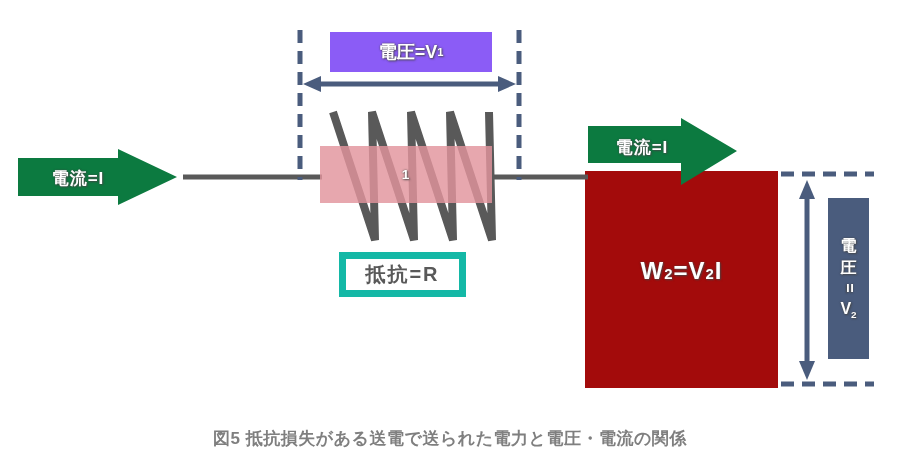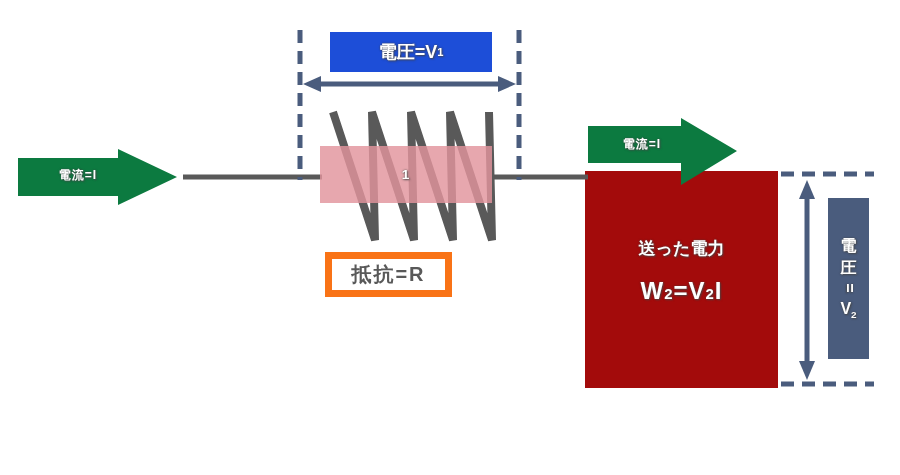--- a/index.html
+++ b/index.html
@@ -15,59 +15,58 @@
   .dash{stroke:#4a5c7d;stroke-width:5;stroke-dasharray:13 8;}
   .slate-line{stroke:#4a5c7d;stroke-width:5;}
   .slate-fill{fill:#4a5c7d;}
 
   .label-box{
     position:absolute;display:flex;align-items:center;justify-content:center;
     color:#ffffff;font-weight:bold;
   }
   .outlined{text-shadow:0 0 2px rgba(70,70,70,.9),1px 1px 2px rgba(70,70,70,.8);}
 
-  .v1-box{left:330px;top:32px;width:162px;height:40px;background:#1d4ed8;font-size:18px;}
+  .v1-box{left:330px;top:32px;width:162px;height:40px;background:#8b5cf6;font-size:18px;}
   .pink-box{
     left:320px;top:146px;width:172px;height:57px;
     background:rgba(226,148,156,.82);font-size:22px;letter-spacing:1px;
   }
   .res-box{
-    left:325px;top:252px;width:113px;height:31px;background:#ffffff;
-    border:7px solid #f97316;color:#595959;font-size:20px;letter-spacing:2px;
+    left:339px;top:252px;width:113px;height:31px;background:#ffffff;
+    border:7px solid #14b8a6;color:#595959;font-size:20px;letter-spacing:2px;
   }
   .red-box{
     left:585px;top:171px;width:193px;height:217px;background:#a30b0b;
     flex-direction:column;gap:17px;padding-bottom:18px;box-sizing:border-box;
     font-size:17px;
   }
   .red-box .formula{font-size:24px;letter-spacing:1px;}
   .v2-box{
     left:828px;top:198px;width:41px;height:161px;background:#4a5c7d;
     flex-direction:column;font-size:16px;line-height:1.35;
   }
   .v2-box .rot{display:inline-block;transform:rotate(90deg);line-height:1;margin:2px 0;}
   .arrow-label{
-    position:absolute;color:#ffffff;font-weight:bold;font-size:12px;
+    position:absolute;color:#ffffff;font-weight:bold;font-size:17px;
     text-align:center;letter-spacing:1px;
   }
   .arrow-label.left{left:30px;top:167px;width:96px;}
   .arrow-label.right{left:596px;top:136px;width:92px;}
   sub,.sub{font-size:.62em;}
   .caption{
     position:absolute;left:0;top:427px;width:900px;text-align:center;
     color:#7f7f7f;font-weight:bold;font-size:17px;letter-spacing:.5px;
   }
 </style>
 </head>
 <body>
 
 <div class="stage">
 
   <div class="label-box red-box z1 outlined">
-    <span>送った電力</span>
     <span class="formula"><span>W</span><span class="sub">2</span><span>=V</span><span class="sub">2</span><span>I</span></span>
   </div>
 
   <svg class="layer z2" viewBox="0 0 900 475">
 
     <line class="wire" x1="183" y1="177" x2="322" y2="177"></line>
     <line class="wire" x1="490" y1="177" x2="588" y2="177"></line>
 
     <polyline class="coil" points="333,112 375,240 372,112 414,240 411,112 453,240 450,112 492,240 489,112"></polyline>
 
@@ -103,13 +102,14 @@
 
   <div class="label-box res-box z3">抵抗=R</div>
 
   <div class="label-box v2-box z3 outlined">
     <span>電</span>
     <span>圧</span>
     <span class="rot">=</span>
     <span><span>V</span><sub>2</sub></span>
   </div>
 
+  <div class="caption z3">図5 抵抗損失がある送電で送られた電力と電圧・電流の関係</div>
 </div>
 
 </body></html>

